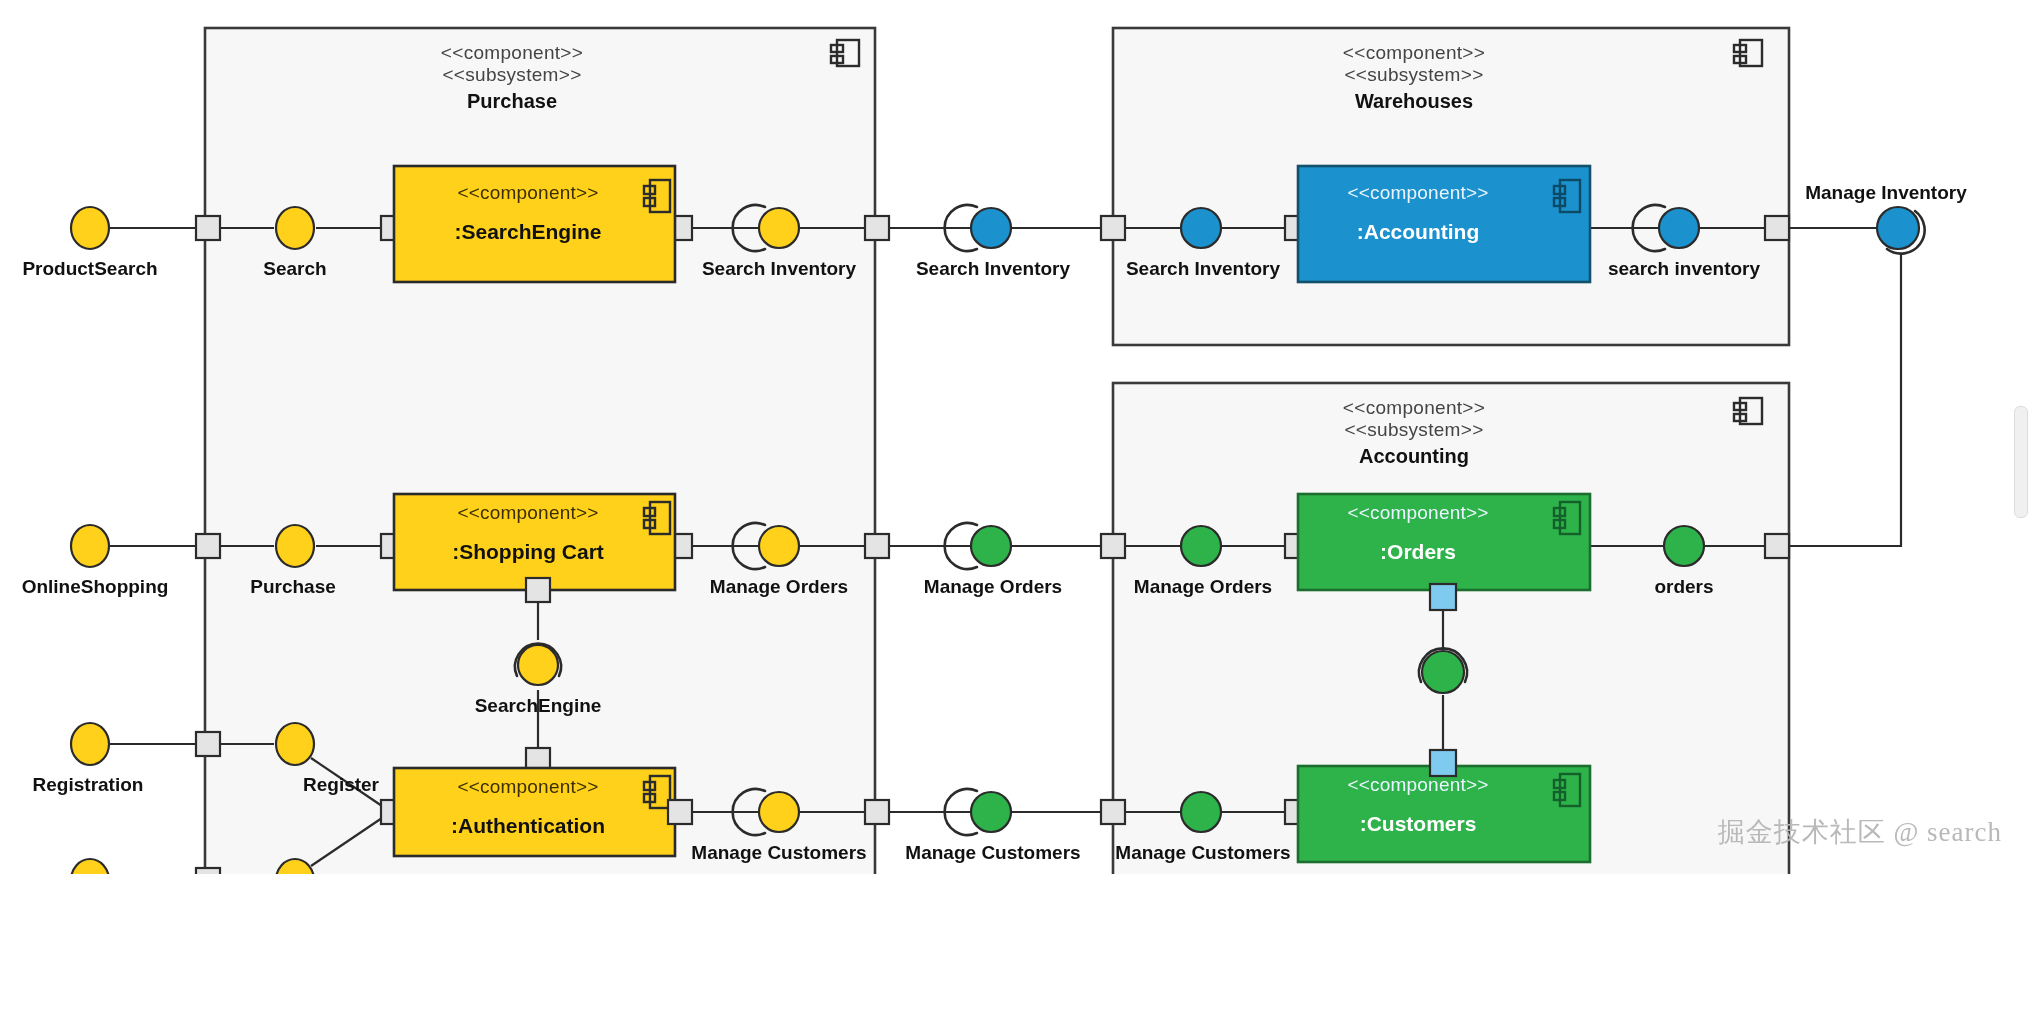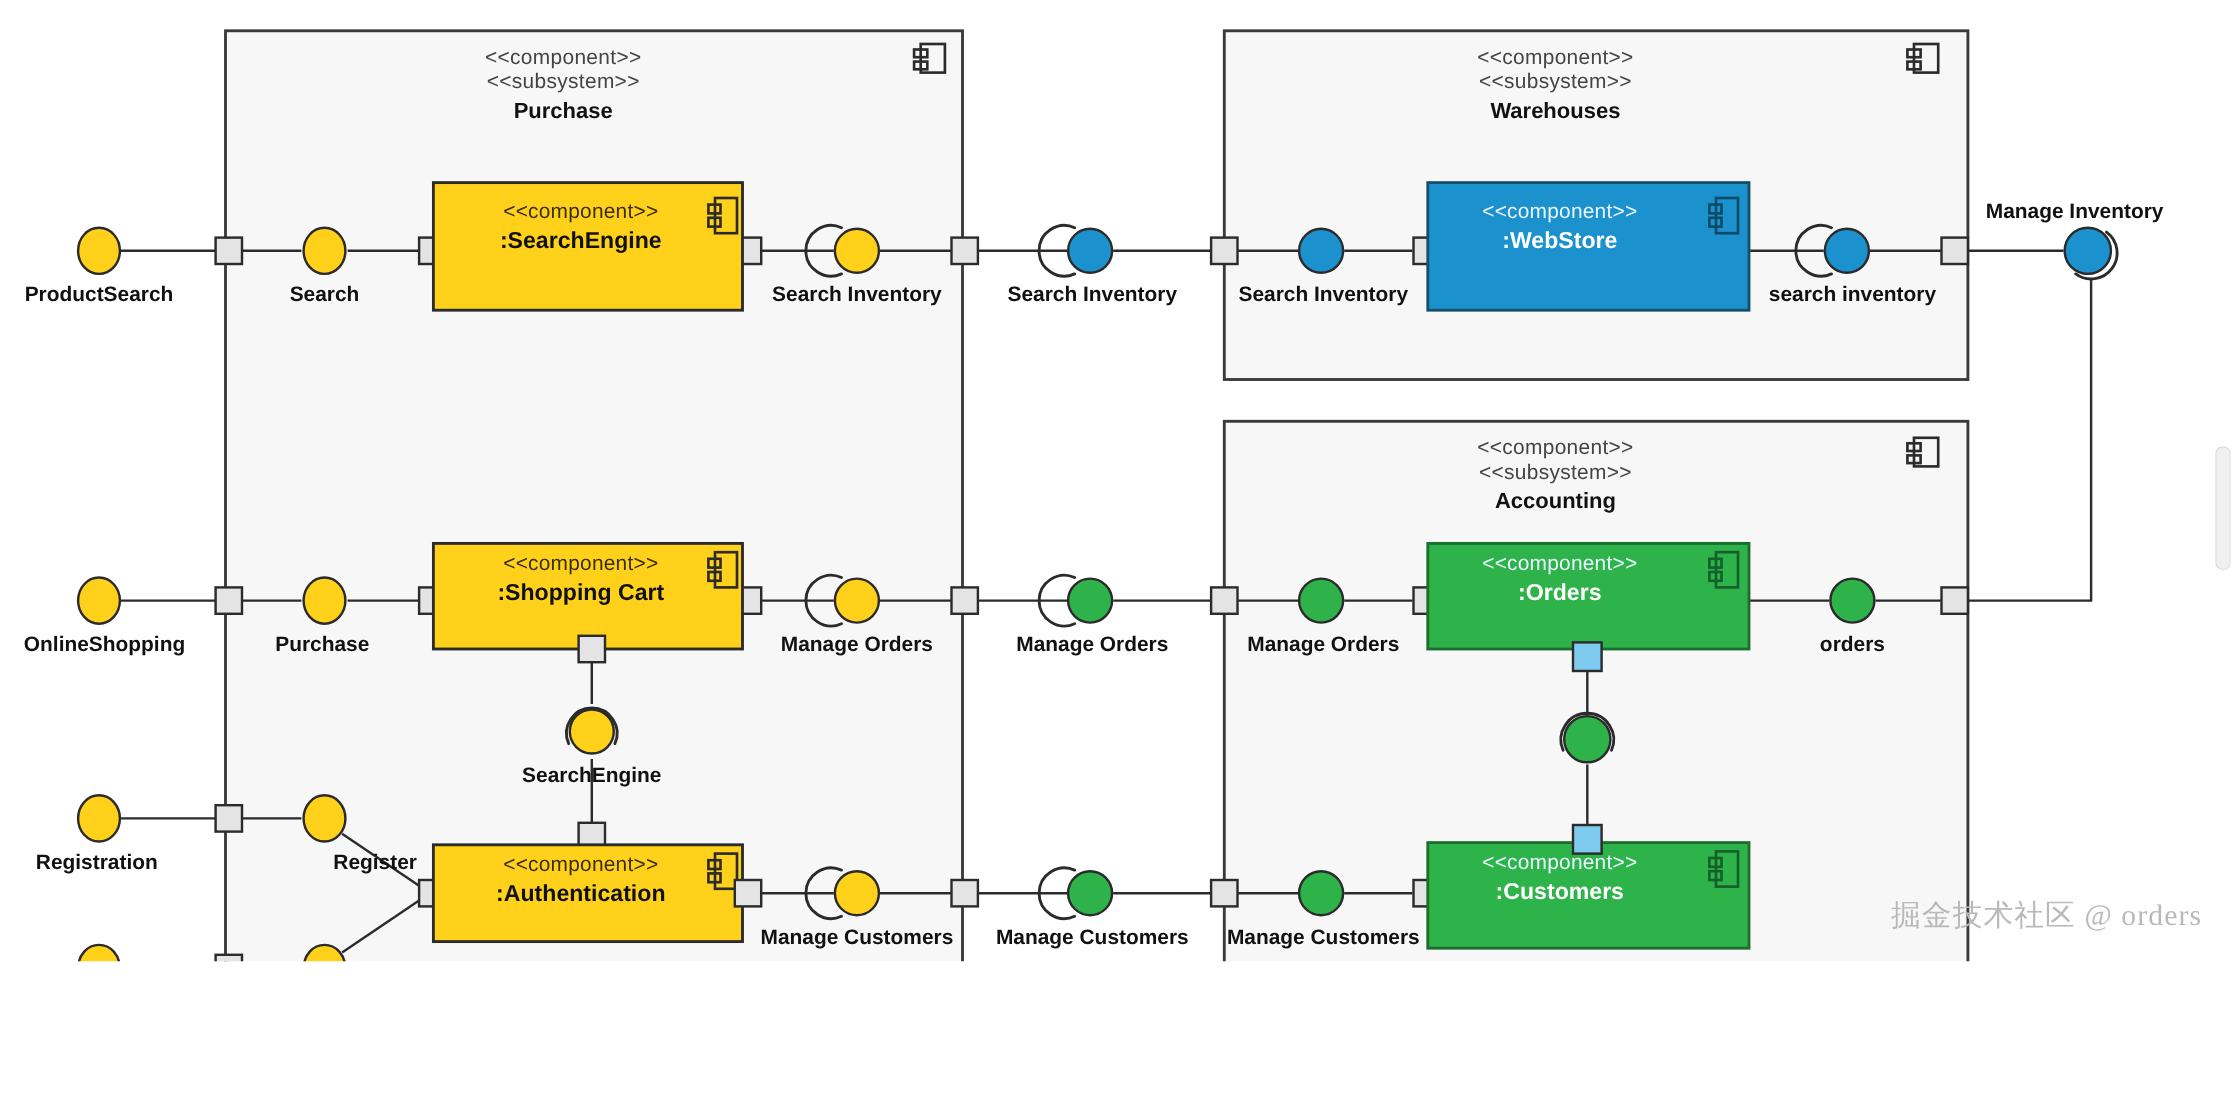--- a/index.html
+++ b/index.html
@@ -4,21 +4,21 @@
 <style>
   html,body{margin:0;padding:0;background:#ffffff;}
   body{font-family:"Liberation Sans",sans-serif;}
   #stage{position:relative;width:2028px;height:874px;background:#ffffff;overflow:hidden;}
   svg.layer{position:absolute;left:0;top:0;width:2028px;height:1018px;}
   .subsys-title{position:absolute;text-align:center;transform:translateX(-50%);white-space:nowrap;}
   .subsys-title .st{display:block;font-family:"Liberation Sans",sans-serif;font-size:19px;color:#444;letter-spacing:.3px;}
   .subsys-title .nm{display:block;font-family:"Liberation Sans",sans-serif;font-size:20px;font-weight:bold;color:#111;margin-top:4px;}
   .comp-title{position:absolute;text-align:center;transform:translateX(-50%);white-space:nowrap;pointer-events:none;}
   .comp-title .st{display:block;font-size:19px;letter-spacing:.2px;}
-  .comp-title .nm{display:block;font-size:21px;font-weight:bold;margin-top:3px;}
+  .comp-title .nm{display:block;font-size:21px;font-weight:bold;margin-top:16px;}
   .ct-dark .st{color:#3b2e00;} .ct-dark .nm{color:#111;}
   .ct-light .st{color:#eaf6ff;} .ct-light .nm{color:#ffffff;}
   .watermark{position:absolute;right:26px;bottom:24px;font-family:"Liberation Serif",serif;font-size:27px;color:#b9b9b9;letter-spacing:1px;white-space:nowrap;}
   .ifc-lbl{position:absolute;font-size:19px;font-weight:bold;color:#111;white-space:nowrap;transform:translateX(-50%);}
   .scrollbar{position:absolute;right:0;top:406px;width:12px;height:110px;background:#f0f0f0;border:1px solid #dcdcdc;border-radius:6px;}
 </style>
 </head>
 <body>
 
 <div id="stage">
@@ -276,21 +276,21 @@
     <span class="st">&lt;&lt;subsystem&gt;&gt;</span>
     <span class="nm">Accounting</span>
   </div>
 
   <div class="comp-title ct-dark" style="left:528px;top:182px;">
     <span class="st">&lt;&lt;component&gt;&gt;</span>
     <span class="nm">:SearchEngine</span>
   </div>
   <div class="comp-title ct-light" style="left:1418px;top:182px;">
     <span class="st">&lt;&lt;component&gt;&gt;</span>
-    <span class="nm">:WebStore</span>
+    <span class="nm">:Accounting</span>
   </div>
   <div class="comp-title ct-dark" style="left:528px;top:502px;">
     <span class="st">&lt;&lt;component&gt;&gt;</span>
     <span class="nm">:Shopping Cart</span>
   </div>
   <div class="comp-title ct-light" style="left:1418px;top:502px;">
     <span class="st">&lt;&lt;component&gt;&gt;</span>
     <span class="nm">:Orders</span>
   </div>
   <div class="comp-title ct-dark" style="left:528px;top:776px;">
@@ -321,14 +321,14 @@
   <div class="ifc-lbl" style="left:88px;top:774px;">Registration</div>
   <div class="ifc-lbl" style="left:293px;top:774px;margin-left:48px;">Register</div>
   <div class="ifc-lbl" style="left:88px;top:910px;">Login</div>
   <div class="ifc-lbl" style="left:293px;top:910px;">Login</div>
 
   <div class="ifc-lbl" style="left:779px;top:842px;">Manage Customers</div>
   <div class="ifc-lbl" style="left:993px;top:842px;">Manage Customers</div>
   <div class="ifc-lbl" style="left:1203px;top:842px;">Manage Customers</div>
 
   <div class="scrollbar"></div>
-  <div class="watermark">掘金技术社区 @ orders</div>
+  <div class="watermark">掘金技术社区 @ search</div>
 </div>
 
 </body></html>

